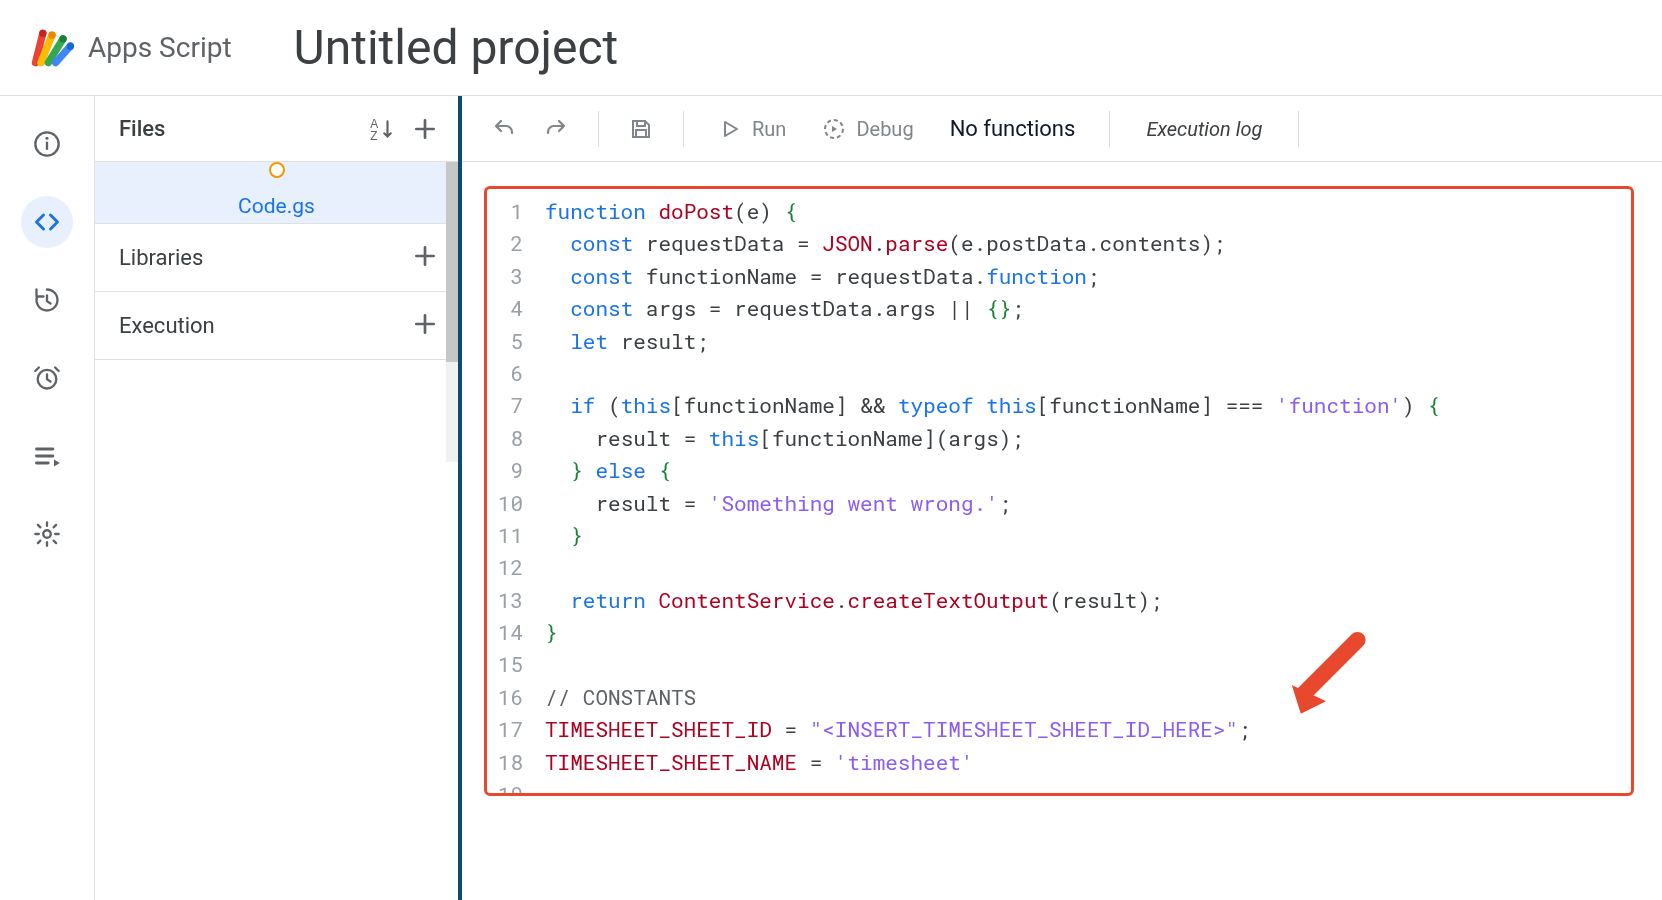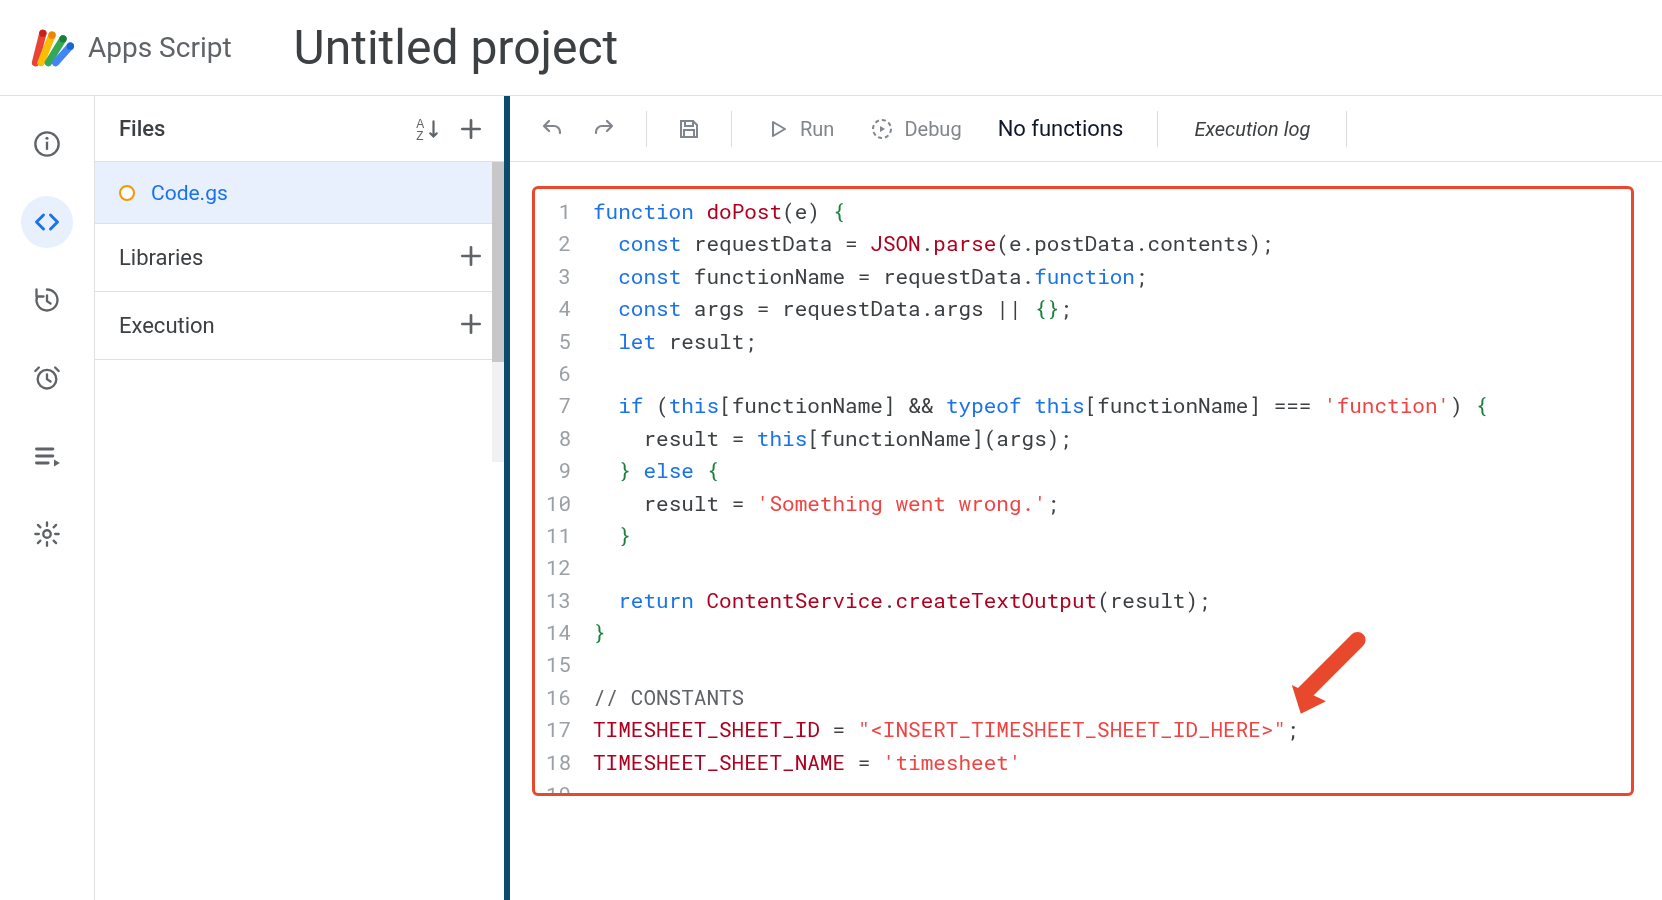--- a/index.html
+++ b/index.html
@@ -16,27 +16,27 @@
 
 .body { display: flex; flex: 1; min-height: 0; }
 
 
 .rail { width: 94px; display: flex; flex-direction: column; align-items: center; padding-top: 22px; gap: 26px; }
 .rail-item { width: 52px; height: 52px; display: flex; align-items: center; justify-content: center; border-radius: 50%; color: #5f6368; cursor: pointer; }
 .rail-item.active { background: #e8f0fe; color: #1a73e8; }
 .rail-item svg { width: 28px; height: 28px; }
 
 
-.sidebar { width: 416px; border-left: 1px solid #e0e0e0; border-right: 6px solid #0c4a6e; display: flex; flex-direction: column; position: relative; }
+.sidebar { width: 368px; border-left: 1px solid #e0e0e0; border-right: 4px solid #0c4a6e; display: flex; flex-direction: column; position: relative; }
 .panel-head { display: flex; align-items: center; justify-content: space-between; height: 66px; padding: 0 20px 0 24px; border-bottom: 1px solid #e0e0e0; }
 .panel-title { font-size: 22px; color: #3c4043; font-weight: 500; }
 .panel-actions { display: flex; gap: 18px; align-items: center; color: #5f6368; }
 .panel-actions .ico { cursor: pointer; display:flex; align-items:center; }
 .panel-actions svg { width: 26px; height: 26px; }
-.file-row { display: flex; align-items: center; height: 62px; padding: 0 24px; gap: 16px; cursor: pointer; border-bottom: 1px solid #e0e0e0; }
+.file-row { display: flex; align-items: center; height: 62px; padding: 0 24px; gap: 16px; cursor: pointer; border-bottom: 1px solid #e0e0e0; flex-direction: column; }
 .file-row.sel { background: #e8f0fe; }
 .file-dot { width: 16px; height: 16px; border-radius: 50%; border: 2.5px solid #f29900; background: #fff; }
 .file-name { color: #1a73e8; font-size: 21px; }
 .section-row { display: flex; align-items: center; justify-content: space-between; height: 68px; padding: 0 20px 0 24px; border-bottom: 1px solid #e0e0e0; cursor: pointer; }
 .section-title { font-size: 22px; color: #3c4043; }
 .plus-ico svg { width: 26px; height: 26px; color: #5f6368; }
 .sb-scroll { position:absolute; right:0; top:66px; width:12px; height:300px; background:#f1f1f1; }
 .sb-thumb { width:12px; height:200px; background:#c7c7c7; }
 
 
@@ -53,21 +53,21 @@
 .code-wrap { position: relative; flex: 1; padding: 24px 28px 0 22px; }
 .code-box { border: 3px solid #e8492c; border-radius: 6px; height: 610px; overflow: hidden; font-family: "Roboto Mono", Menlo, Consolas, monospace; font-size: 21px; line-height: 32.4px; position: relative; }
 .code-inner { display: flex; height: 100%; }
 .gutter { width: 46px; text-align: right; padding: 6px 10px 6px 0; color: #9aa0a6; user-select: none; }
 .gutter div { height: 32.4px; }
 .code { padding: 6px 0 6px 12px; white-space: pre; color: #3c4043; }
 .code .ln { height: 32.4px; display: block; }
 .k { color: #1a73e8; } 
 .fn { color: #b00020; } 
 .v { color: #b00020; } 
-.s { color: #ef4444; } 
+.s { color: #8b5cf6; } 
 .p { color: #188038; } 
 .n { color: #3c4043; }
 .cm { color: #5f6368; } 
 .arrow { position: absolute; right: 260px; bottom: 72px; width: 90px; height: 90px; }
 .arrow svg { width: 100%; height: 100%; }
 </style>
 </head>
 <body>
 
 <div class="app">

